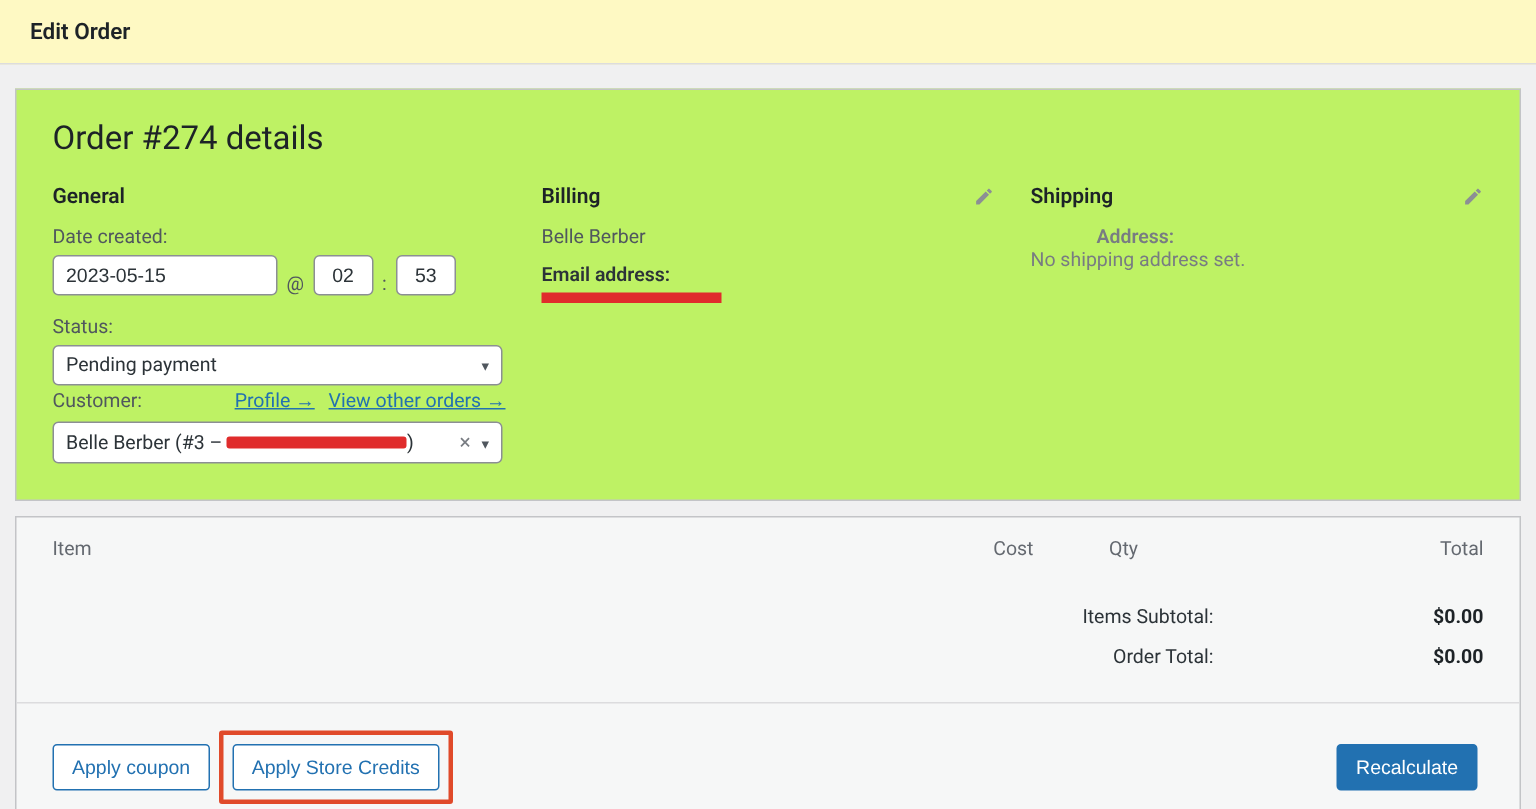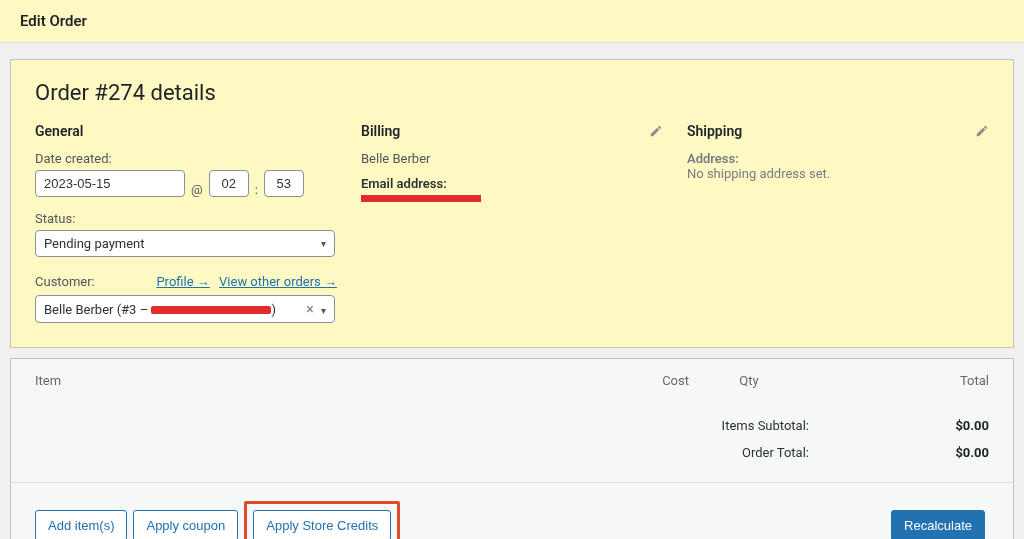--- a/index.html
+++ b/index.html
@@ -13,21 +13,21 @@
   .topbar {
     background: #fef9c3;
     padding: 12px 20px;
     border-bottom: 1px solid #dcdcde;
   }
   .topbar h1 {
     font-size: 15px;
     font-weight: 600;
   }
   .panel {
-    background: #fef9c3;
+    background: #bef264;
     border: 1px solid #c3c4c7;
     margin: 16px 10px 10px 10px;
     padding: 20px 24px 24px 24px;
   }
   .order-title {
     font-size: 22px;
     font-weight: 400;
     margin-bottom: 18px;
   }
   .cols {
@@ -71,21 +71,21 @@
     color: #2c3338;
   }
   .date-input { width: 150px; }
   .time-input { width: 40px; text-align: center; }
   .at-sep, .colon-sep { color: #50575e; }
   .status-select {
     width: 300px;
     display: flex;
     justify-content: space-between;
     align-items: center;
-    margin-bottom: 17px;
+    margin-bottom: 2px;
   }
   .customer-row {
     display: flex;
     justify-content: space-between;
     align-items: center;
     margin-bottom: 6px;
   }
   .customer-links { font-size: 13px; }
   .customer-links a {
     color: #2271b1;
@@ -118,21 +118,21 @@
   }
   .chev { font-size: 10px; color: #50575e; }
   .billing-text { font-size: 13px; color: #50575e; margin-bottom: 10px; }
   .email-lbl { font-weight: 600; color: #2c3338; font-size: 13px; }
   .redacted-email {
     background: #e02c2c;
     height: 7px;
     width: 120px;
     margin-top: 4px;
   }
-  .ship-lbl { font-weight: 600; color: #787c82; font-size: 13px; }
+  .ship-lbl { font-weight: 600; color: #787c82; font-size: 13px; margin-left: 44px; }
   .ship-val { color: #787c82; font-size: 13px; }
 
   .items-panel {
     background: #f6f7f7;
     border: 1px solid #c3c4c7;
     margin: 0 10px 10px 10px;
     padding: 0;
   }
   .items-head {
     display: flex;
@@ -268,20 +268,19 @@
     <div class="total-row">
       <span class="lbl">Items Subtotal:</span>
       <span class="val">$0.00</span>
     </div>
     <div class="total-row">
       <span class="lbl">Order Total:</span>
       <span class="val">$0.00</span>
     </div>
   </div>
   <div class="actions">
-    <button class="btn">Add item(s)</button>
     <button class="btn">Apply coupon</button>
     <span class="highlight-box">
       <button class="btn" style="margin-right:0">Apply Store Credits</button>
     </span>
     <button class="btn btn-primary">Recalculate</button>
   </div>
 </div>
 
 </body></html>

